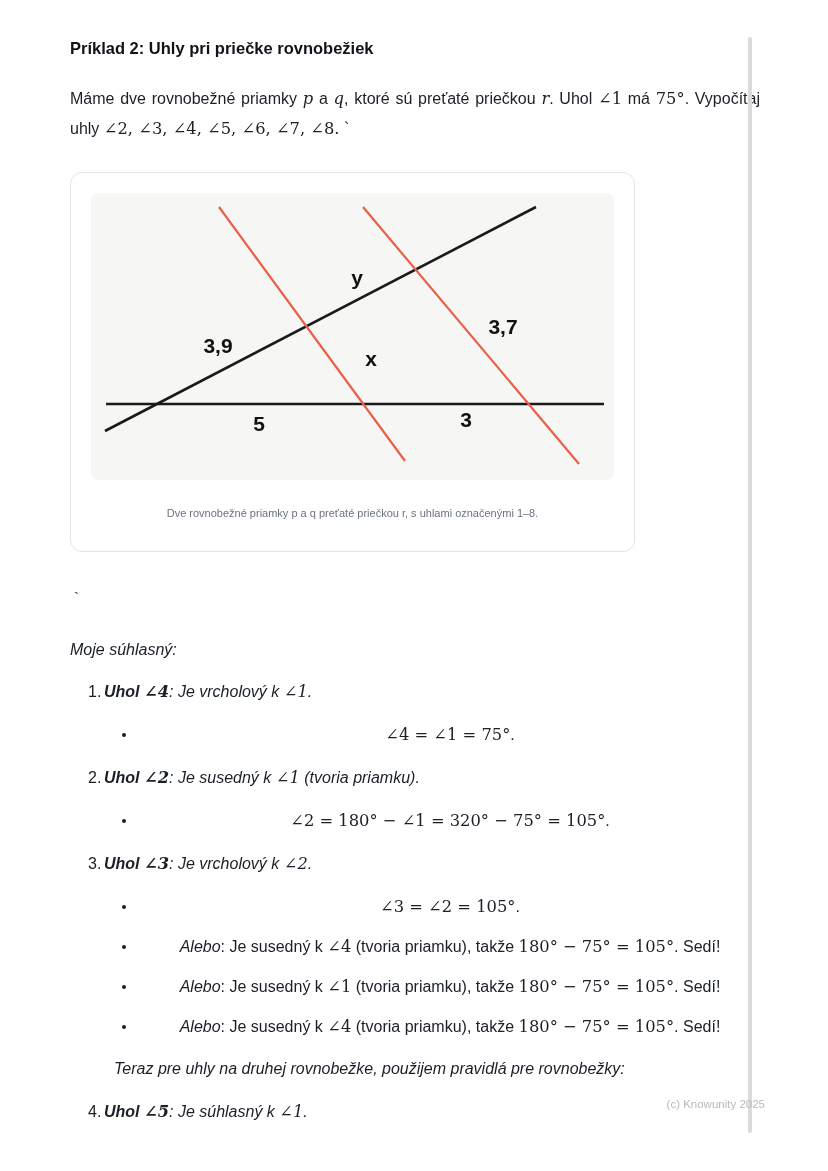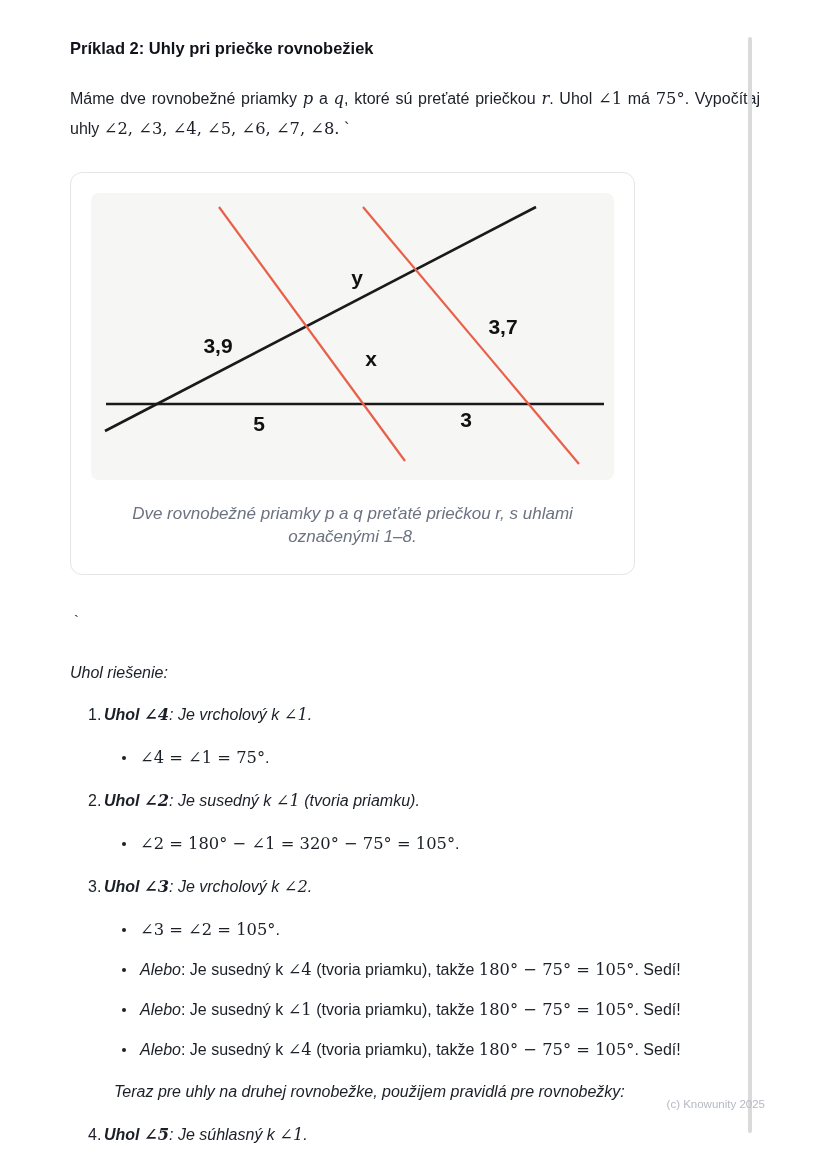--- a/index.html
+++ b/index.html
@@ -17,32 +17,32 @@
   
   .card{
     margin:28px 0 0 0;width:523px;border:1px solid #e5e5e8;border-radius:12px;
     background:#ffffff;padding:20px 20px 26px 20px;
   }
   .diagram{
     position:relative;width:523px;height:287px;background:#f6f6f4;border-radius:8px;overflow:hidden;
   }
   .diagram svg{position:absolute;left:0;top:0;}
   .caption{
-    margin-top:22px;text-align:center;font-style:italic;color:#6b7280;
-    font-size:17px;line-height:23px;
+    margin-top:22px;text-align:center;color:#6b7280;
+    font-size:11px;line-height:23px;
   }
   .stray{margin:36px 0 0 4px;line-height:20px;font-size:15px;color:#1b1f27;}
   .sol-heading{margin:30px 0 0 0;font-style:italic;line-height:24px;}
   
   .olist{margin-top:15px;}
   .oitem{display:flex;margin-top:13px;line-height:30px;}
   .olist > .oitem:first-child{margin-top:0;}
   .marker{margin-left:18px;min-width:16px;}
   .itext{flex:1;font-style:italic;}
-  .ulist{margin-top:13px;}
+  .ulist{margin-top:13px;text-align:center;}
   .uitem{display:flex;margin-top:10px;line-height:30px;}
   .ulist > .uitem:first-child{margin-top:0;}
   .dot{width:4px;height:4px;border-radius:50%;background:#1b1f27;margin:13px 14px 0 52px;flex-shrink:0;}
   .utext{flex:1;}
   .note{margin:12px 0 0 44px;font-style:italic;line-height:30px;}
   
   .scrollbar{
     position:absolute;left:748px;top:37px;width:4px;height:1096px;
     background:#dadada;border-radius:3px;
   }
@@ -78,21 +78,21 @@
           </g>
         </svg>
       </div>
       <figcaption class="caption">
         <div>Dve rovnobežné priamky p a q preťaté priečkou r, s uhlami označenými 1–8.</div>
       </figcaption>
     </figure>
 
     <div class="stray">`</div>
 
-    <p class="sol-heading">Uhol riešenie:</p>
+    <p class="sol-heading">Moje súhlasný:</p>
 
     <div class="olist">
 
       <div class="oitem">
         <span class="marker">1.</span>
         <div class="itext"><span class="b">Uhol </span><span class="math b">∠4</span><span class="">: Je vrcholový k </span><span class="math">∠1</span><span class="">.</span></div>
       </div>
       <div class="ulist">
         <div class="uitem">
           <span class="dot"></span>

